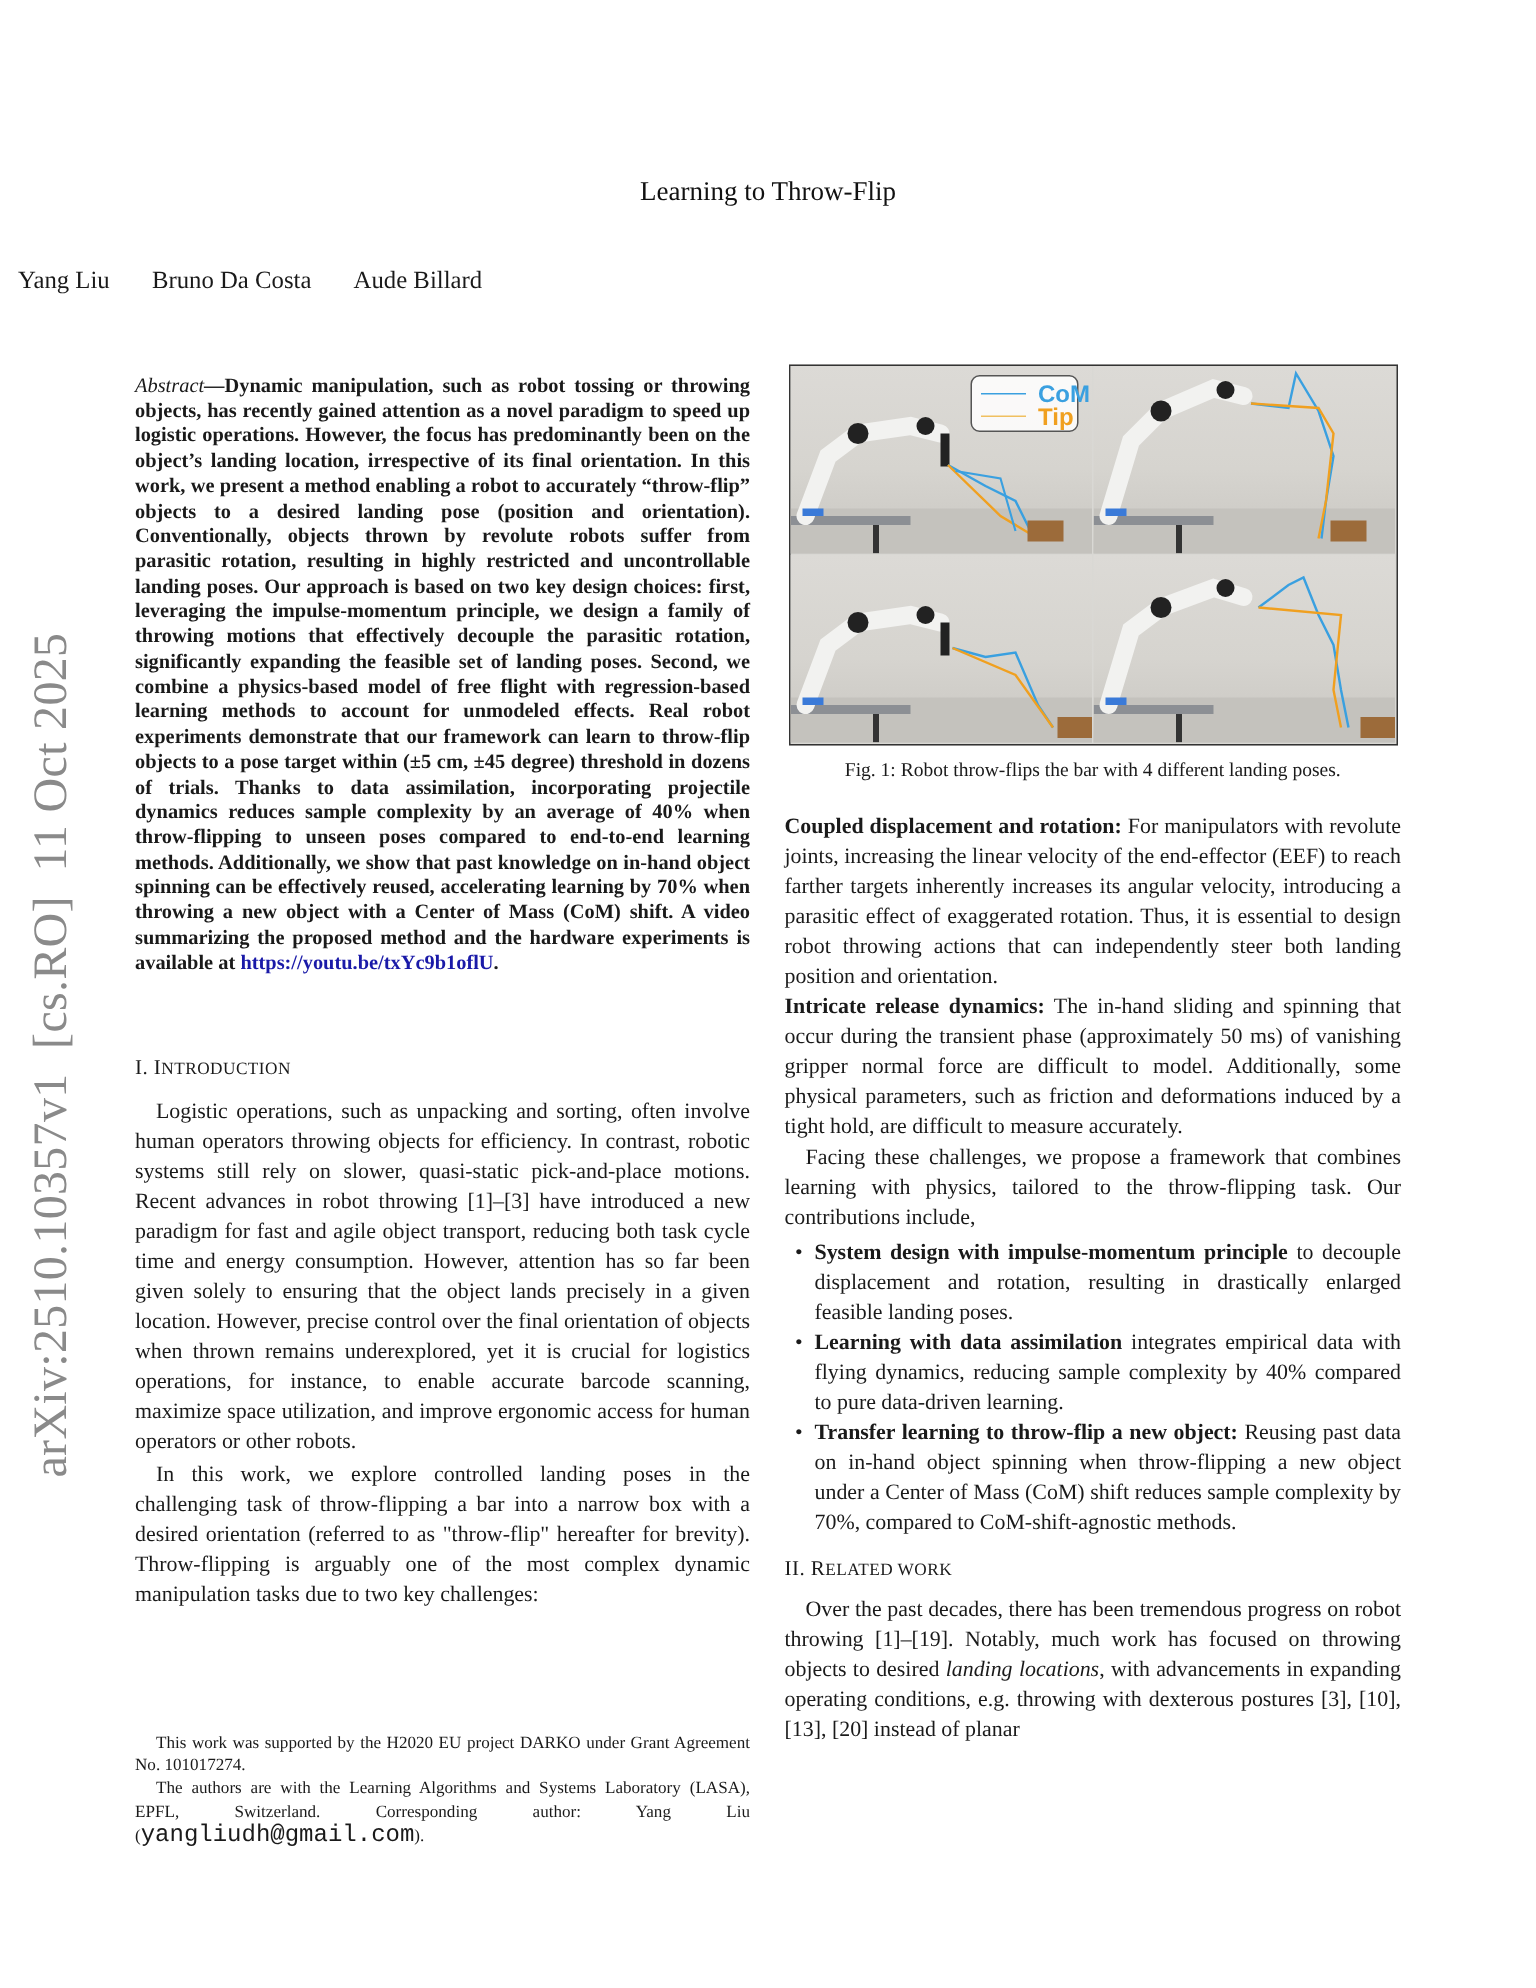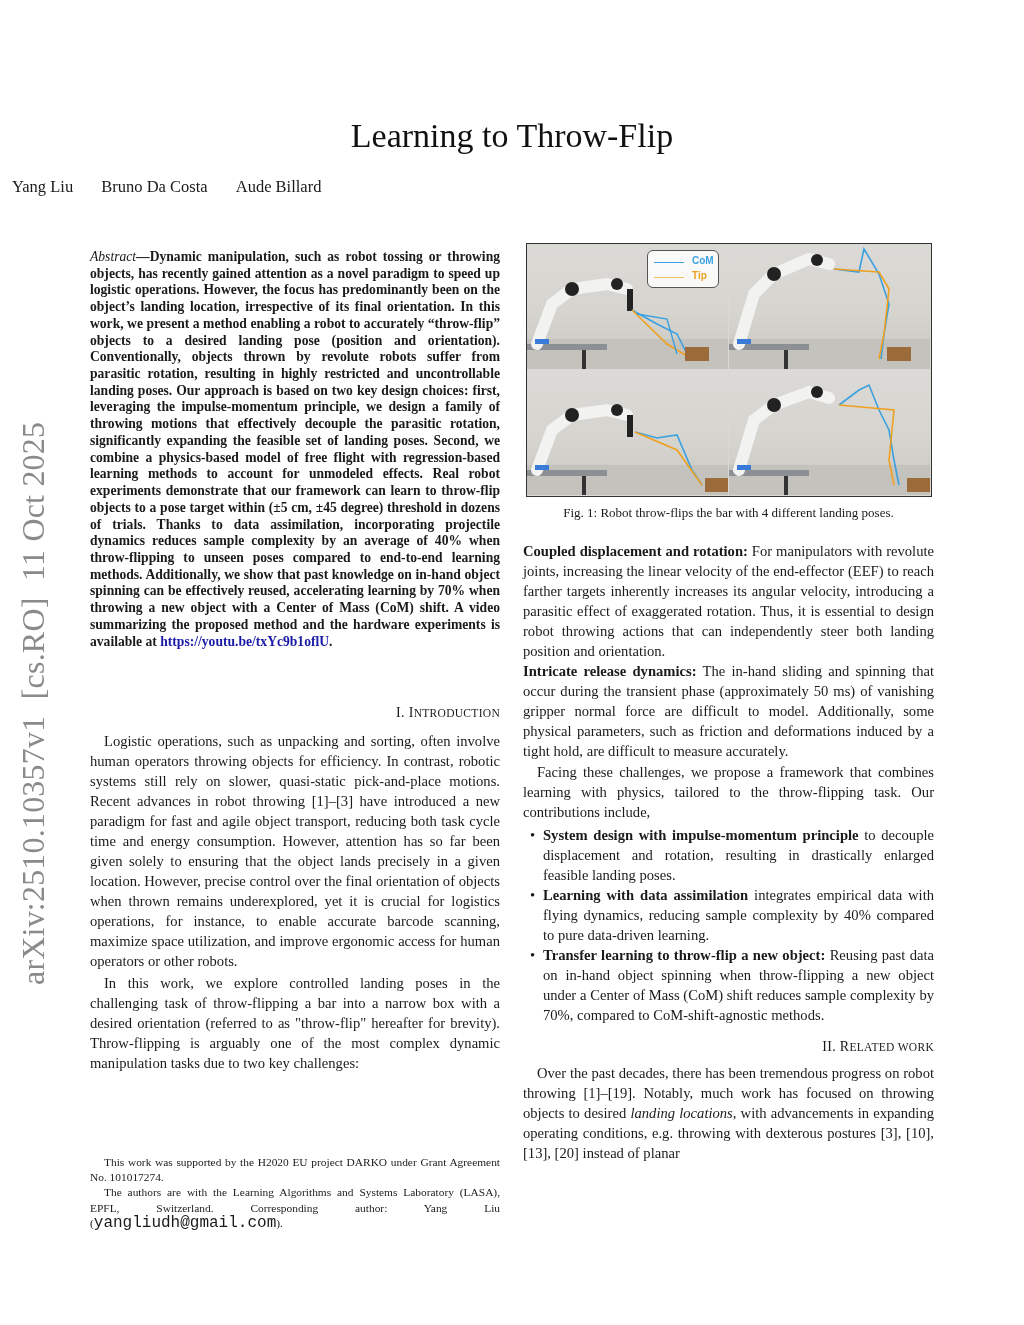--- a/index.html
+++ b/index.html
@@ -3,47 +3,47 @@
 <meta charset="utf-8">
 <style>
   html, body { margin:0; padding:0; background:#ffffff; }
   body { width:1024px; height:1325px; position:relative; overflow:hidden;
          font-family:"Liberation Serif","DejaVu Serif",serif; color:#1a1a1a; }
   .arxiv-stamp { position:absolute; left:10px; top:985px; width:640px; height:46px;
          transform-origin:0 0; transform:rotate(-90deg);
          font-size:32px; color:#8a8a8a; white-space:pre; letter-spacing:0.2px;
          line-height:46px; }
   .title { position:absolute; left:0; width:1024px; top:117px; text-align:center;
-         font-size:34px; color:#111; }
+         font-size:18px; color:#111; }
   .authors { position:absolute; left:0; width:1024px; top:177px; 
          font-size:16.5px; }
   .authors span { margin:0 12px; }
   .col { position:absolute; font-size:14.6px; line-height:20px; text-align:justify; }
   .col-left { left:90px; width:410px; }
   .col-right { left:523px; width:411px; }
   .abstract { position:absolute; left:90px; top:249px; width:410px;
          font-size:13.6px; line-height:16.72px; font-weight:bold; text-align:justify; }
   .abstract .lead { font-style:italic; font-weight:normal; }
   .abstract a { color:#1a1aa8; text-decoration:none; }
-  .sec-head { text-align:right; font-size:14px; letter-spacing:0.3px; margin:0; }
+  .sec-head { text-align:left; font-size:14px; letter-spacing:0.3px; margin:0; }
   .sc { font-variant:small-caps; }
   p { margin:0; }
   .indent { text-indent:14px; }
   .footnote { position:absolute; left:90px; top:1155px; width:410px; font-size:11.4px;
          line-height:15.2px; text-align:justify; }
   .mono { font-family:"Liberation Mono","DejaVu Sans Mono",monospace; font-size:16px; }
   .fig { position:absolute; left:526px; top:243px; width:404px; height:252px;
          border:1px solid #333; background:#d9d8d4; overflow:hidden; }
   .panel { position:absolute; width:201px; height:125px; overflow:hidden;
          background:linear-gradient(180deg,#dcdad6 0%,#d6d4cf 55%,#cfcdc8 78%,#bdbbb6 100%); }
   .panel svg { position:absolute; left:0; top:0; }
   .legend { position:absolute; left:120px; top:6px; width:70px; height:36px;
          background:rgba(255,255,255,0.85); border:1px solid #555; border-radius:6px; }
   .legend .row { position:absolute; left:6px; width:60px; height:14px; font-family:"Liberation Sans","DejaVu Sans",sans-serif;
-         font-weight:bold; font-size:10px; }
+         font-weight:bold; font-size:16px; }
   .legend .line { position:absolute; left:0; top:7px; width:30px; height:1px; }
   .legend .lbl { position:absolute; left:38px; top:0; }
   .caption { position:absolute; left:523px; top:505px; width:411px; text-align:center;
          font-size:13px; }
   ul.contrib { margin:0; padding:0 0 0 20px; list-style:none; }
   ul.contrib li { position:relative; }
   ul.contrib li::before { content:"•"; position:absolute; left:-13px; top:0; }
 </style>
 </head>
 <body>

